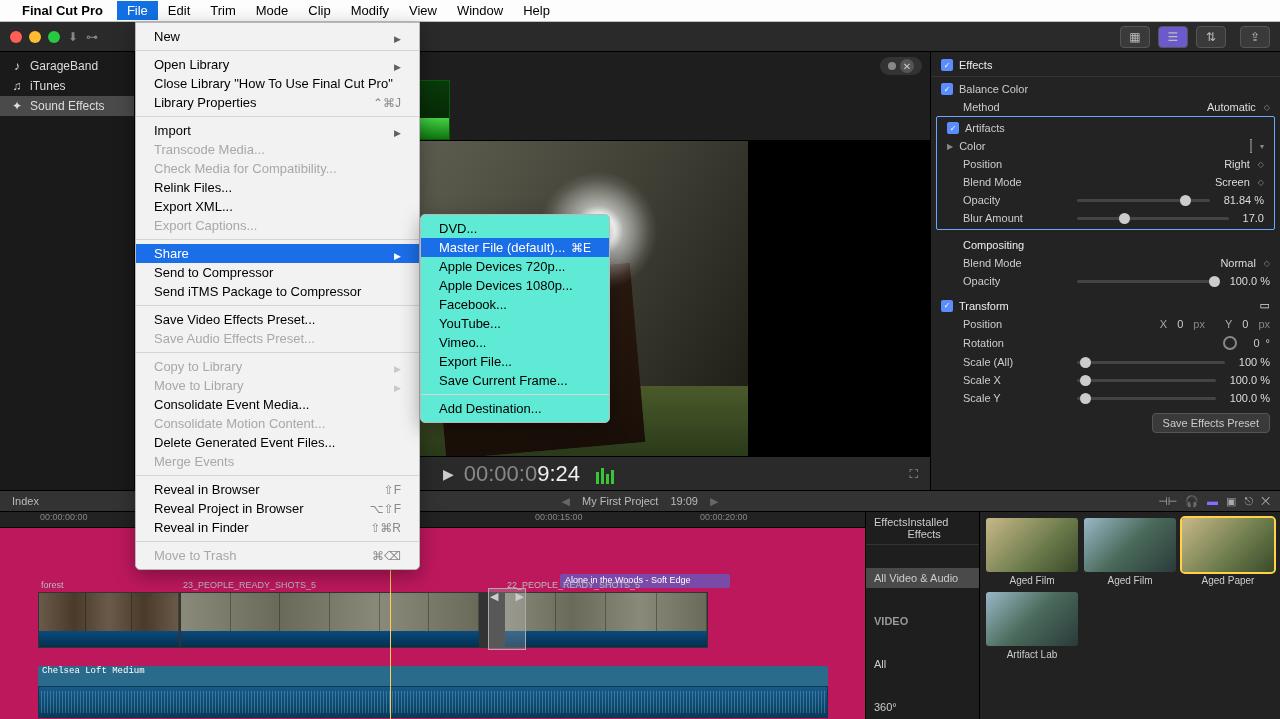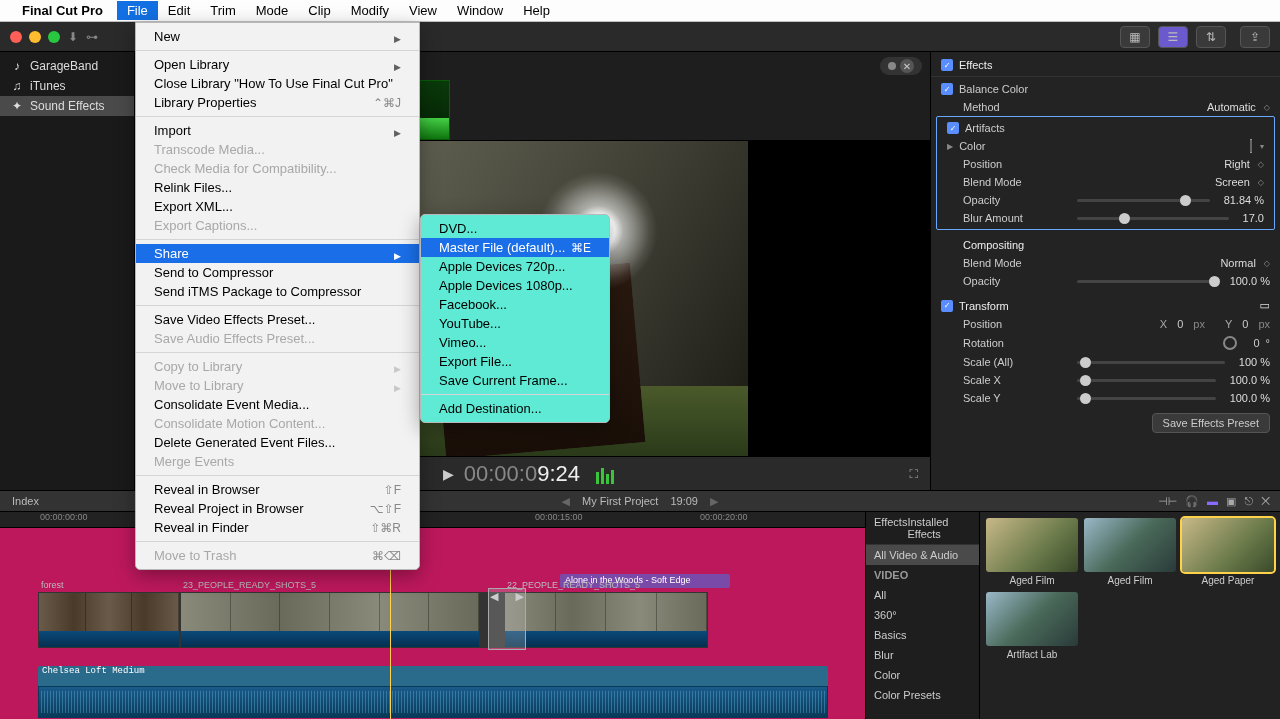--- a/index.html
+++ b/index.html
@@ -110,21 +110,21 @@
 .audio-track { position:absolute; left:38px; top:154px; height:44px; width: 790px; }
 .audio-label { height:20px; background:#2a6a8a; color:#fff; font-size:9px; padding:0 4px; border-radius:2px 2px 0 0;font-family:Liberation Mono, monospace; }
 .audio-body { height:32px; background: linear-gradient(#1a5a8a,#0a3a5a); border:1px solid #0a3a5a; position:relative; }
 .audio-body::after { content:''; position:absolute; inset:4px 2px; background: repeating-linear-gradient(90deg, rgba(120,220,255,.5) 0 1px, transparent 1px 3px); opacity:.6; }
 
 
 .fx-browser { width: 415px; background:#222; border-left:1px solid #000; display:flex; }
 .fx-cats { width:170px; background:#1e1e1e; border-right:1px solid #000; font-size:11px; }
 .fx-title { padding:4px 8px; color:#ccc; border-bottom:1px solid #333; display:flex; }
 .fx-title .inst { margin-left:auto; }
-.fx-cat { padding:4px 8px; color:#ccc; }
+.fx-cat { padding:4px 8px; color:#ccc;margin-top:23px; }
 .fx-cat.sel { background:#4a4a4a; }
 .fx-cat.group { color:#999; font-weight:600; }
 .fx-grid { flex:1; padding:6px; display:grid; grid-template-columns: 1fr 1fr 1fr; gap:6px; align-content:start; }
 .fx-item { font-size:10px; color:#ccc; text-align:center; }
 .fx-thumb { width:92px; height:54px; background: linear-gradient(135deg,#c8b888 0%, #6a7a4a 60%, #3a4a2a 100%); border-radius:3px; margin:0 auto 3px; }
 .fx-thumb.sel { outline:2px solid #ffd24a; }
 .fx-thumb.v2 { background: linear-gradient(135deg,#9ab8c8,#4a6a5a,#2a3a3a); }
 </style>
 </head>
 <body>

